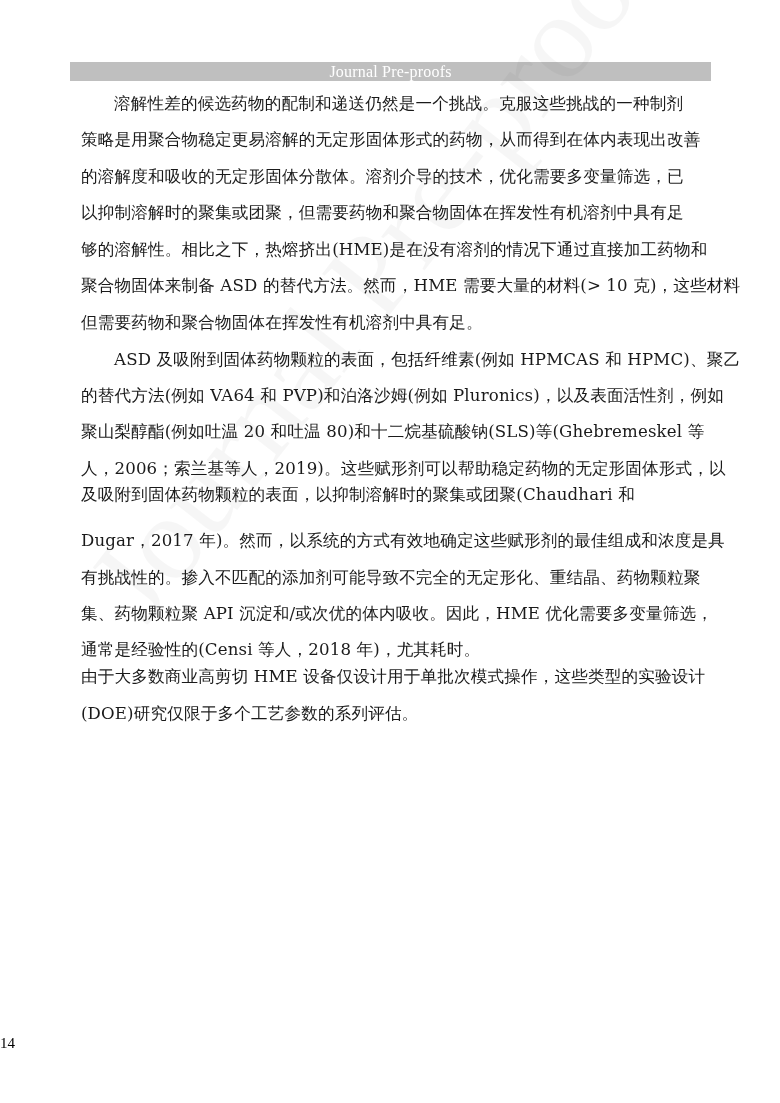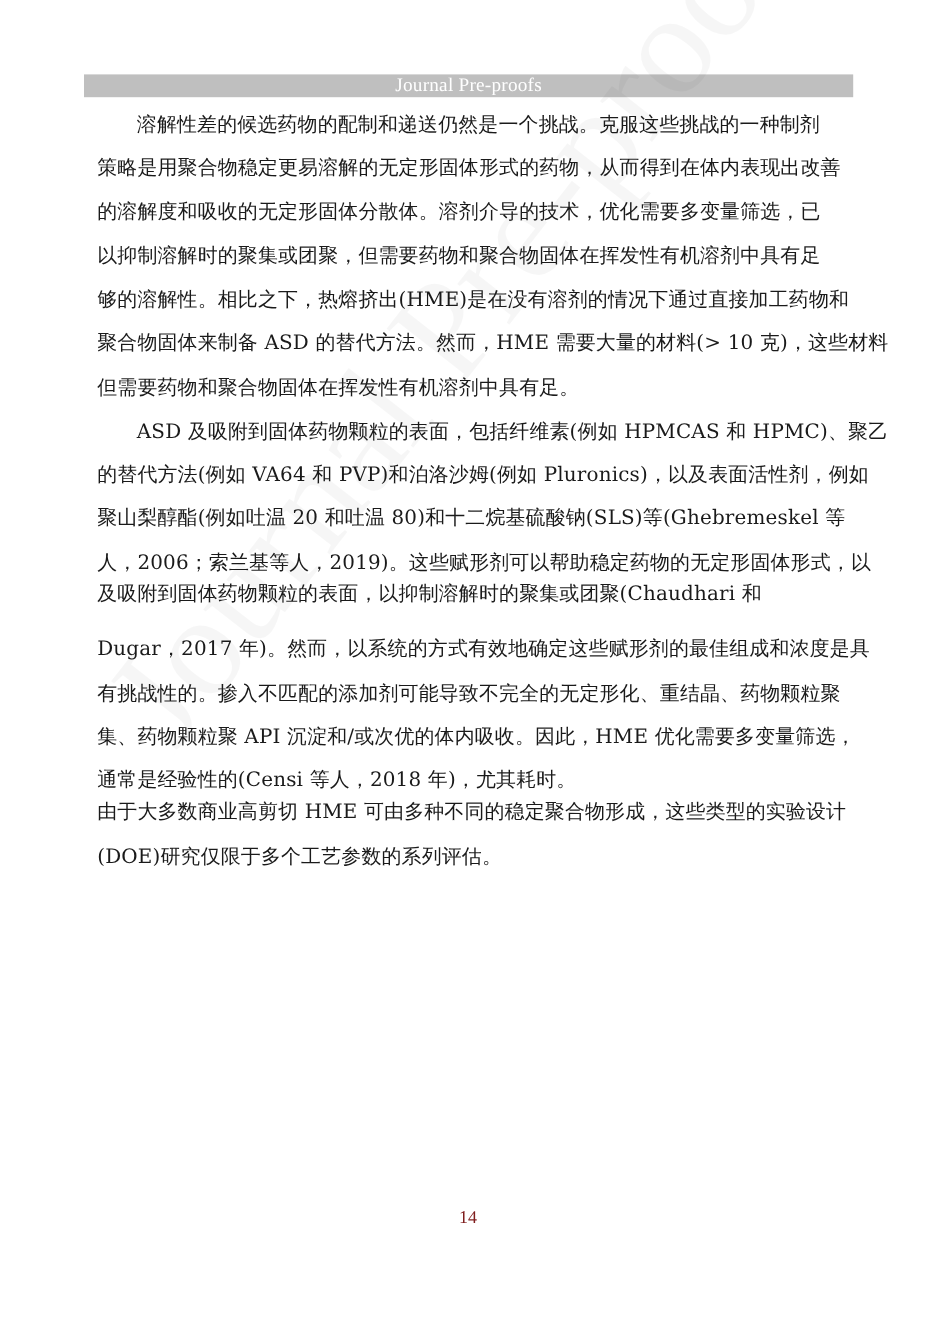--- a/index.html
+++ b/index.html
@@ -25,22 +25,22 @@
       transform: rotate(-52deg); transform-origin: left top;
       white-space: nowrap; pointer-events: none;
     }
     .line {
       position: absolute; left: 81px;
       font-size: 16.6px; line-height: 22px; height: 22px;
       white-space: nowrap; letter-spacing: 0.15px;
     }
     .indent { left: 114px; }
     .page-number {
-      position: absolute; top: 1007px; left: 0; width: 780px; text-align: center;
-      font-family: "Liberation Serif", serif; font-size: 15px; color: #7f1d1d;
+      position: absolute; top: 1035px; left: 0; width: 780px; text-align: left;
+      font-family: "Liberation Serif", serif; font-size: 15px; color: #000000;
     }
   </style>
 </head>
 <body>
 
 <div class="header-bar">
   <span class="header-title">Journal Pre-proofs</span>
 </div>
 
 <div class="watermark">Journal Pre-proofs</div>
@@ -56,16 +56,16 @@
 <div class="line indent" style="top:349px">ASD 及吸附到固体药物颗粒的表面，包括纤维素(例如 HPMCAS 和 HPMC)、聚乙</div>
 <div class="line" style="top:385px">的替代方法(例如 VA64 和 PVP)和泊洛沙姆(例如 Pluronics)，以及表面活性剂，例如</div>
 <div class="line" style="top:421px">聚山梨醇酯(例如吐温 20 和吐温 80)和十二烷基硫酸钠(SLS)等(Ghebremeskel 等</div>
 <div class="line" style="top:458px">人，2006；索兰基等人，2019)。这些赋形剂可以帮助稳定药物的无定形固体形式，以</div>
 <div class="line" style="top:484px">及吸附到固体药物颗粒的表面，以抑制溶解时的聚集或团聚(Chaudhari 和</div>
 <div class="line" style="top:530px">Dugar，2017 年)。然而，以系统的方式有效地确定这些赋形剂的最佳组成和浓度是具</div>
 <div class="line" style="top:567px">有挑战性的。掺入不匹配的添加剂可能导致不完全的无定形化、重结晶、药物颗粒聚</div>
 <div class="line" style="top:603px">集、药物颗粒聚 API 沉淀和/或次优的体内吸收。因此，HME 优化需要多变量筛选，</div>
 <div class="line" style="top:639px">通常是经验性的(Censi 等人，2018 年)，尤其耗时。</div>
 
-<div class="line" style="top:666px">由于大多数商业高剪切 HME 可由多种不同的稳定聚合物形成，这些类型的实验设计</div>
+<div class="line" style="top:666px">由于大多数商业高剪切 HME 设备仅设计用于单批次模式操作，这些类型的实验设计</div>
 <div class="line" style="top:703px">(DOE)研究仅限于多个工艺参数的系列评估。</div>
 
 <div class="page-number">14</div>
 
 </body></html>

